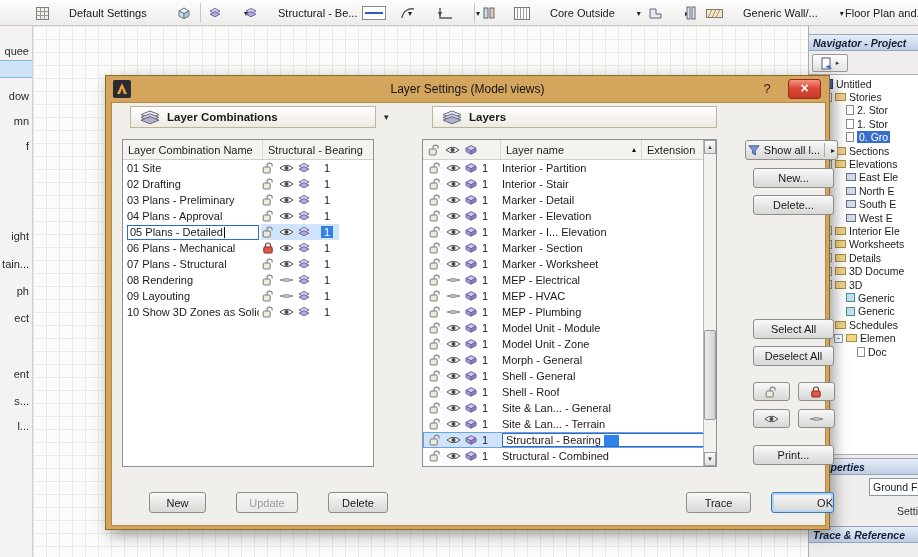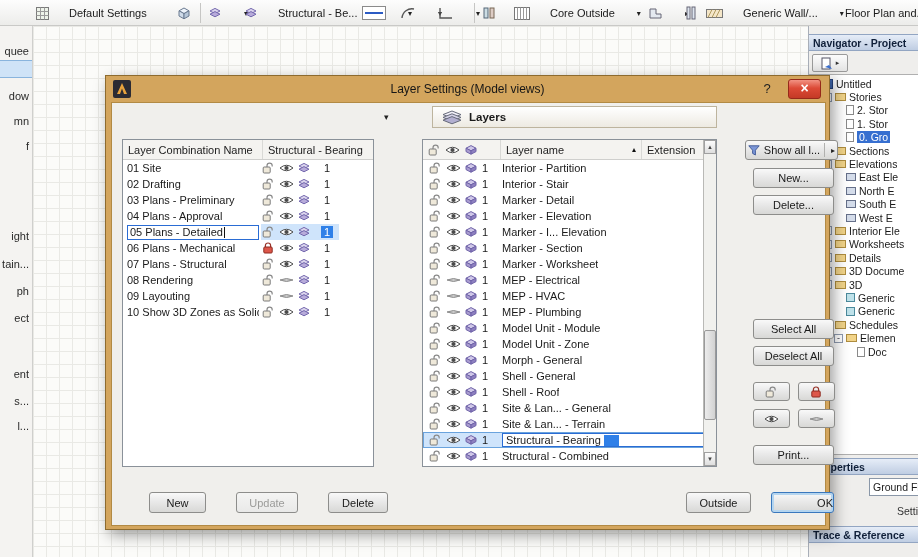--- a/index.html
+++ b/index.html
@@ -18,21 +18,21 @@
 .tb-sep{position:absolute;top:3px;width:1px;height:20px;background:#c6c6c4;}
 .icw{display:inline-flex;align-items:center;justify-content:center;}
 
 
 .toolbox{position:absolute;left:0;top:26px;width:33px;height:531px;background:#f4f3f1;border-right:1px solid #cfcfcd;overflow:hidden;z-index:2;}
 .frag{position:absolute;right:3px;font-size:11px;color:#2a2a2a;white-space:nowrap;}
 .tool-sel{position:absolute;left:0;top:34px;width:33px;height:18px;background:#cfe3f7;border-top:1px solid #89b4dd;border-bottom:1px solid #89b4dd;}
 
 
 .rightcol{position:absolute;left:808px;top:26px;width:110px;height:531px;background:#efeeec;border-left:1px solid #a8aeb8;overflow:hidden;z-index:2;}
-.side-hdr{position:absolute;left:0;width:110px;height:17px;background:linear-gradient(#e6edf8,#bfcde2);border-top:1px solid #92a5c2;border-bottom:1px solid #92a5c2;font-weight:bold;font-size:10.5px;padding:2px 4px 0;white-space:nowrap;overflow:hidden;color:#10203a;}
+.side-hdr{position:absolute;left:0;width:110px;height:17px;background:linear-gradient(#e6edf8,#bfcde2);border-top:1px solid #92a5c2;border-bottom:1px solid #92a5c2;font-weight:bold;font-size:10.5px;padding:2px 4px 0;white-space:nowrap;overflow:hidden;color:#10203a;font-style:italic;}
 .nav-chooser{position:absolute;left:3px;top:28px;width:36px;height:18px;background:linear-gradient(#fcfcfc,#e4e4e4);border:1px solid #9a9a9a;border-radius:2px;display:flex;align-items:center;justify-content:center;gap:3px;}
 .nc-arr{font-size:7px;color:#333;}
 .nav-tree{position:absolute;left:0;top:48px;width:110px;height:381px;background:#fff;border-top:1px solid #b0b0b0;border-bottom:1px solid #b0b0b0;overflow:hidden;padding-top:2px;}
 .trow{display:flex;align-items:center;gap:3px;height:13.4px;white-space:nowrap;font-size:10.5px;}
 .trow .tlabel{overflow:hidden;}
 .trow.tsel .tlabel{background:#366fd0;color:#fff;padding:0 2px;}
 .exp{width:9px;height:9px;flex:0 0 9px;border:1px solid #8f9bb0;background:#fff;font-size:9px;line-height:7px;text-align:center;color:#334;}
 .exp-sp{width:9px;flex:0 0 9px;}
 .ni{flex:0 0 auto;display:inline-block;}
 .ni-book{width:9px;height:10px;background:#3f66ad;border:1px solid #24407a;}
@@ -362,20 +362,30 @@
           <rect width="18" height="18" rx="2" fill="#2b2b33"></rect>
           <path d="M4 14 L9 3 L14 14 H11 L9 8.5 L7 14 Z" fill="#e8a33d"></path>
         </svg>
       </span>
     <div class="dlg-title-text">Layer Settings (Model views)</div>
     <div class="dlg-help">?</div>
     <div class="dlg-close"><span>×</span></div>
 
     <div class="dlg-body">
 
+      <div class="panel-hdr" style="left:18px;top:3px;width:246px">
+        <span class="icw">
+            <svg width="22" height="15" viewBox="0 0 22 15">
+              <path d="M2 4.6 L11 1 L20 4.6 L11 8.2 Z" fill="#f0eff8" stroke="#666a7a"></path>
+              <path d="M2 7.4 L11 3.8 L20 7.4 L11 11 Z" fill="#d4d2e6" stroke="#666a7a"></path>
+              <path d="M2 10.2 L11 6.6 L20 10.2 L11 13.8 Z" fill="#b2afd0" stroke="#666a7a"></path>
+            </svg>
+          </span>
+        <span>Layer Combinations</span>
+      </div>
       <span class="hdr-arrow" style="left:272px;top:9px">▾</span>
 
       <div class="panel-hdr" style="left:320px;top:3px;width:285px">
         <span class="icw">
             <svg width="22" height="15" viewBox="0 0 22 15">
               <path d="M2 4.6 L11 1 L20 4.6 L11 8.2 Z" fill="#f0eff8" stroke="#666a7a"></path>
               <path d="M2 7.4 L11 3.8 L20 7.4 L11 11 Z" fill="#d4d2e6" stroke="#666a7a"></path>
               <path d="M2 10.2 L11 6.6 L20 10.2 L11 13.8 Z" fill="#b2afd0" stroke="#666a7a"></path>
             </svg>
           </span>
@@ -1151,21 +1161,21 @@
       <div class="btn" style="left:20px;top:389px;width:57px;height:21px">
         <span>New</span>
       </div>
       <div class="btn disabled" style="left:107px;top:389px;width:62px;height:21px">
         <span>Update</span>
       </div>
       <div class="btn" style="left:199px;top:389px;width:60px;height:21px">
         <span>Delete</span>
       </div>
       <div class="btn" style="left:557px;top:389px;width:65px;height:21px">
-        <span>Outside</span>
+        <span>Trace</span>
       </div>
       <div class="btn focusring" style="left:642px;top:389px;width:63px;height:21px">
         <span>OK</span>
       </div>
 
     </div>
   </div>
 
 </div>
 

